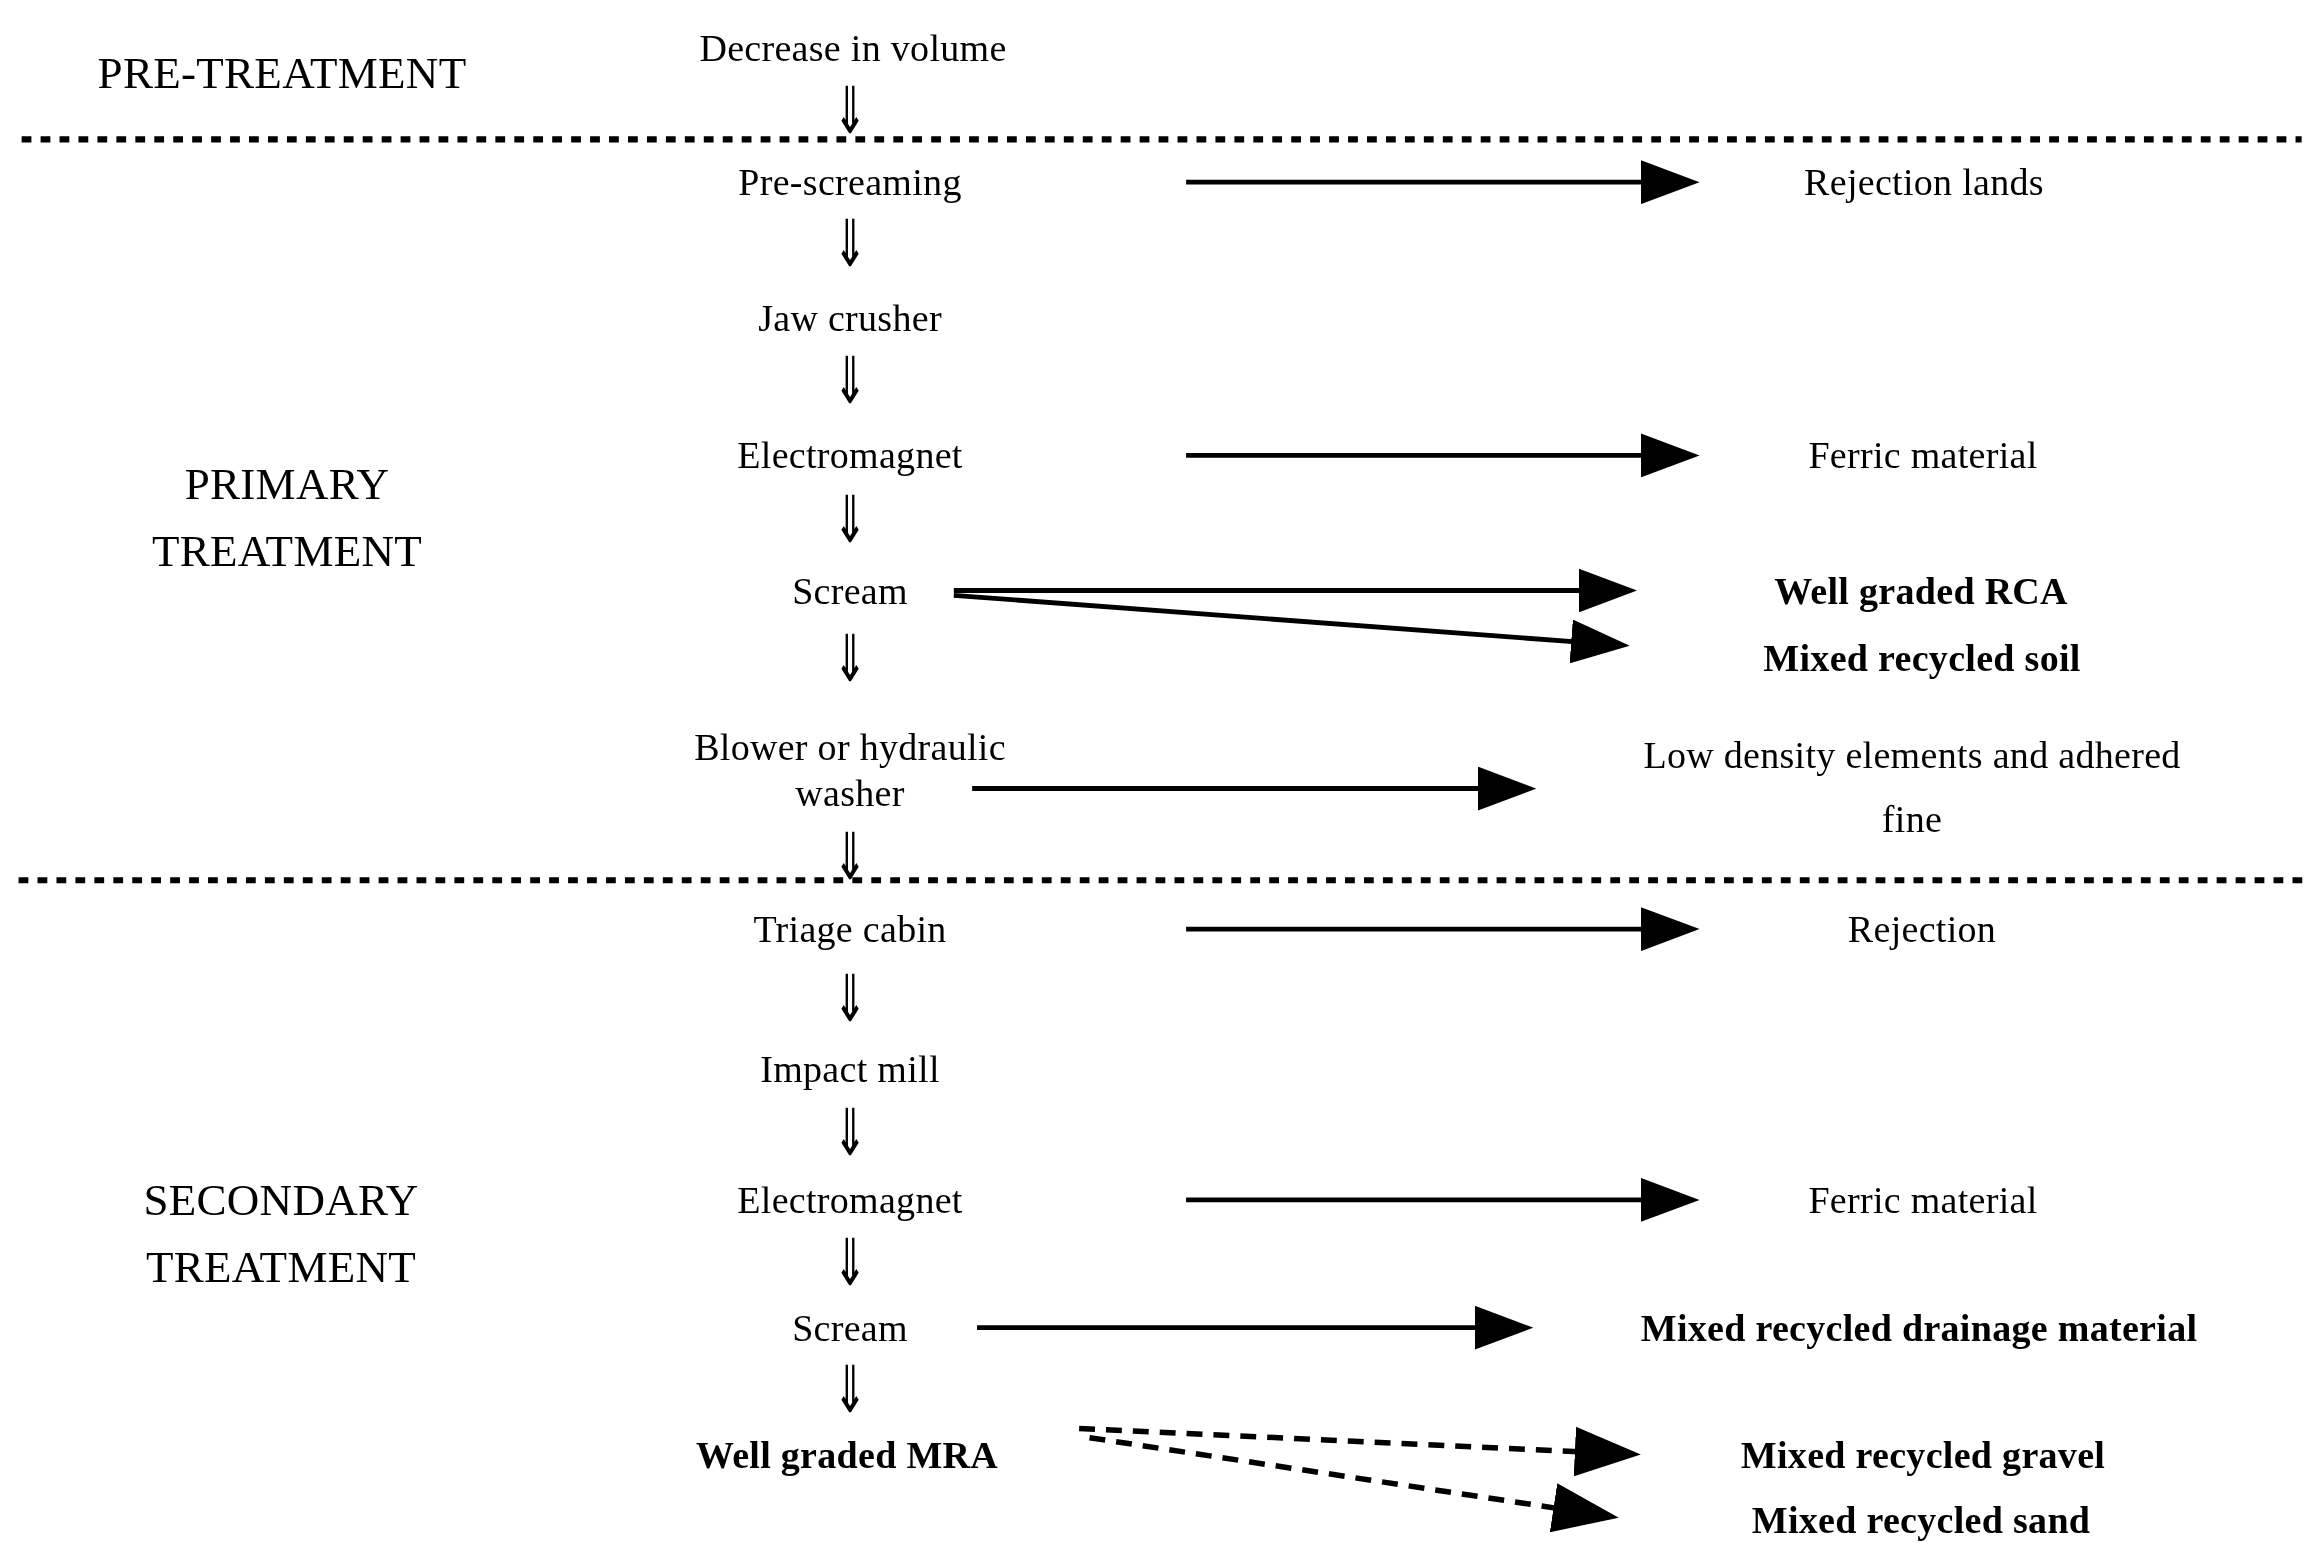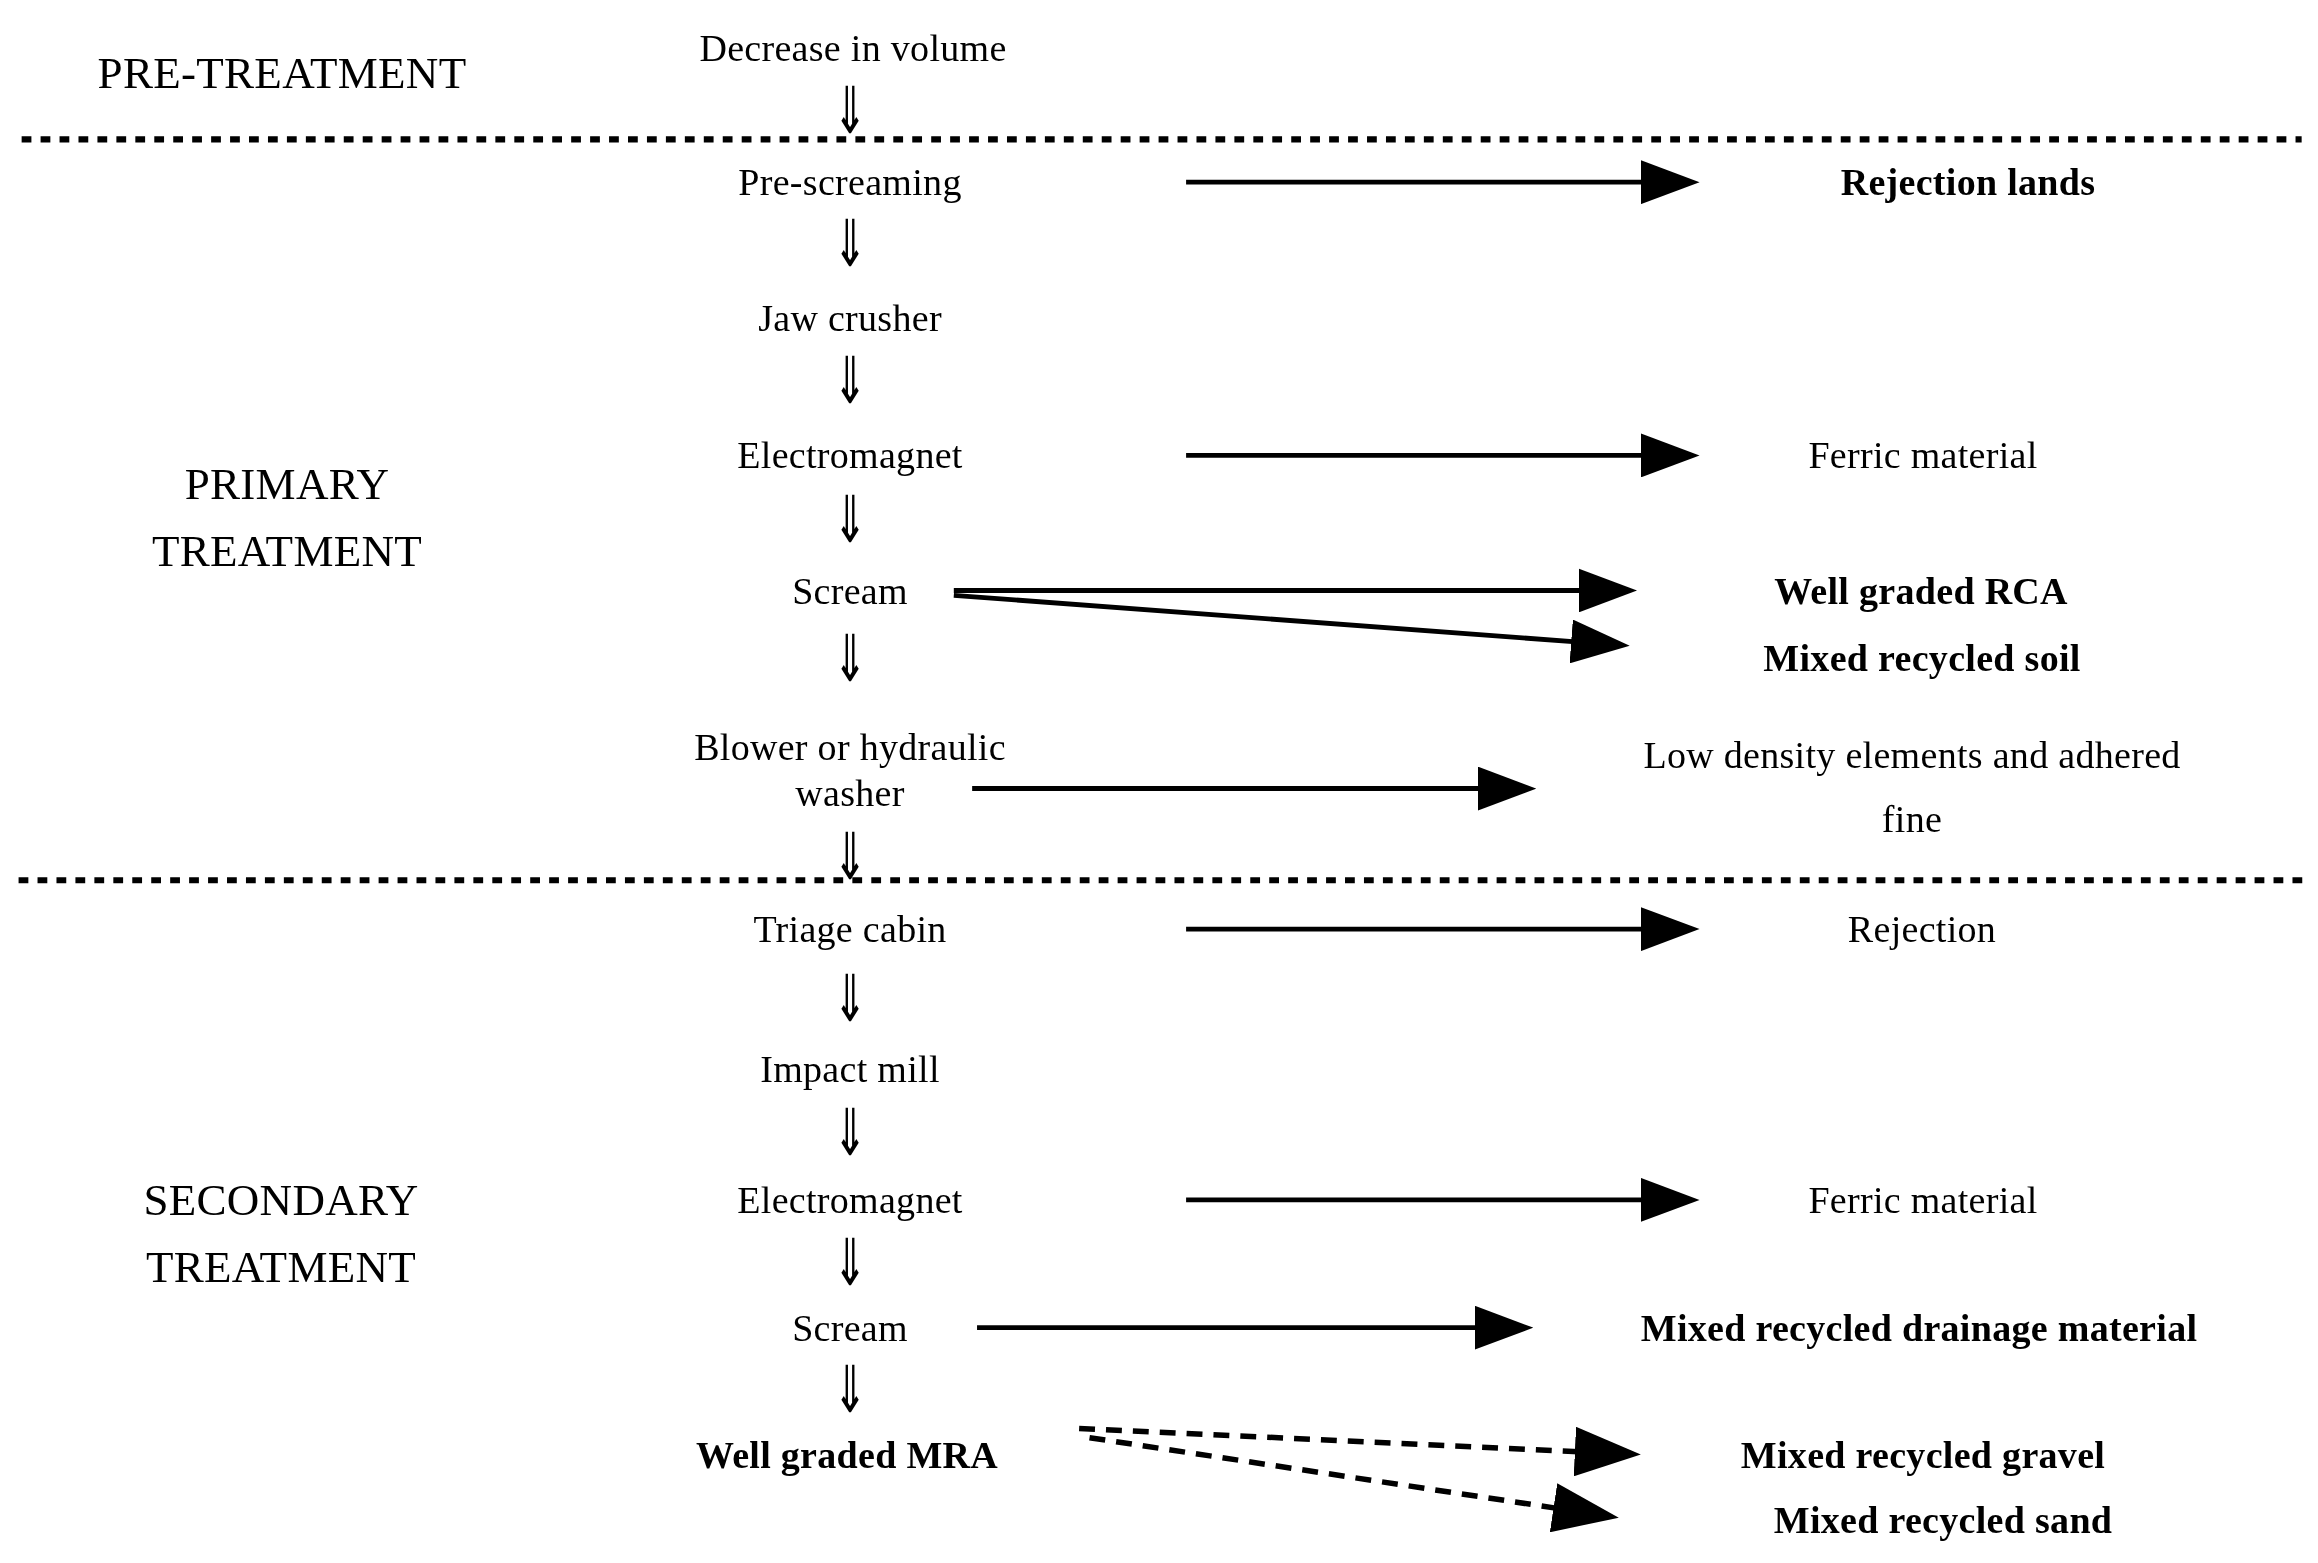--- a/index.html
+++ b/index.html
@@ -106,33 +106,33 @@
   <div class="darr" style="left:850px; top:1132px;">⇓</div>
 
   <div class="c" style="left:850px; top:1200px;">Electromagnet</div>
   <div class="darr" style="left:850px; top:1262px;">⇓</div>
 
   <div class="c" style="left:850px; top:1328px;">Scream</div>
   <div class="darr" style="left:850px; top:1389px;">⇓</div>
 
   <div class="c b" style="left:847px; top:1455px;">Well graded MRA</div>
 
-  <div class="c" style="left:1968px; top:182px;font-weight:bold;">Rejection lands</div>
+  <div class="c" style="left:1924px; top:182px;">Rejection lands</div>
 
   <div class="c" style="left:1923px; top:455px;">Ferric material</div>
 
   <div class="c b" style="left:1921px; top:591px;">Well graded RCA</div>
   <div class="c b" style="left:1922px; top:658px;">Mixed recycled soil</div>
 
   <div class="c" style="left:1912px; top:755px;">Low density elements and adhered</div>
   <div class="c" style="left:1912px; top:819px;">fine</div>
 
   <div class="c" style="left:1922px; top:929px;">Rejection</div>
 
   <div class="c" style="left:1923px; top:1200px;">Ferric material</div>
 
   <div class="c b" style="left:1919px; top:1328px;">Mixed recycled drainage material</div>
 
   <div class="c b" style="left:1923px; top:1455px;">Mixed recycled gravel</div>
-  <div class="c b" style="left:1921px; top:1520px;margin-left:22px;">Mixed recycled sand</div>
+  <div class="c b" style="left:1921px; top:1520px;">Mixed recycled sand</div>
 
 </div>
 
 
 </body></html>

